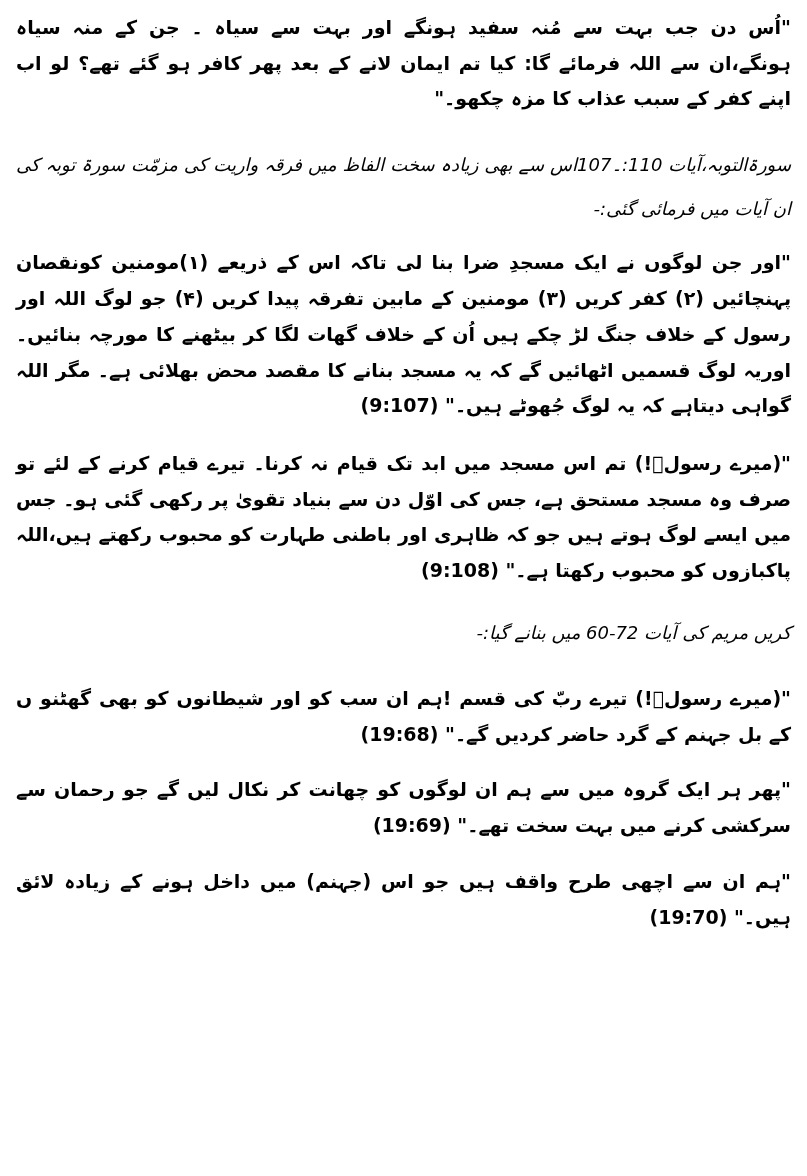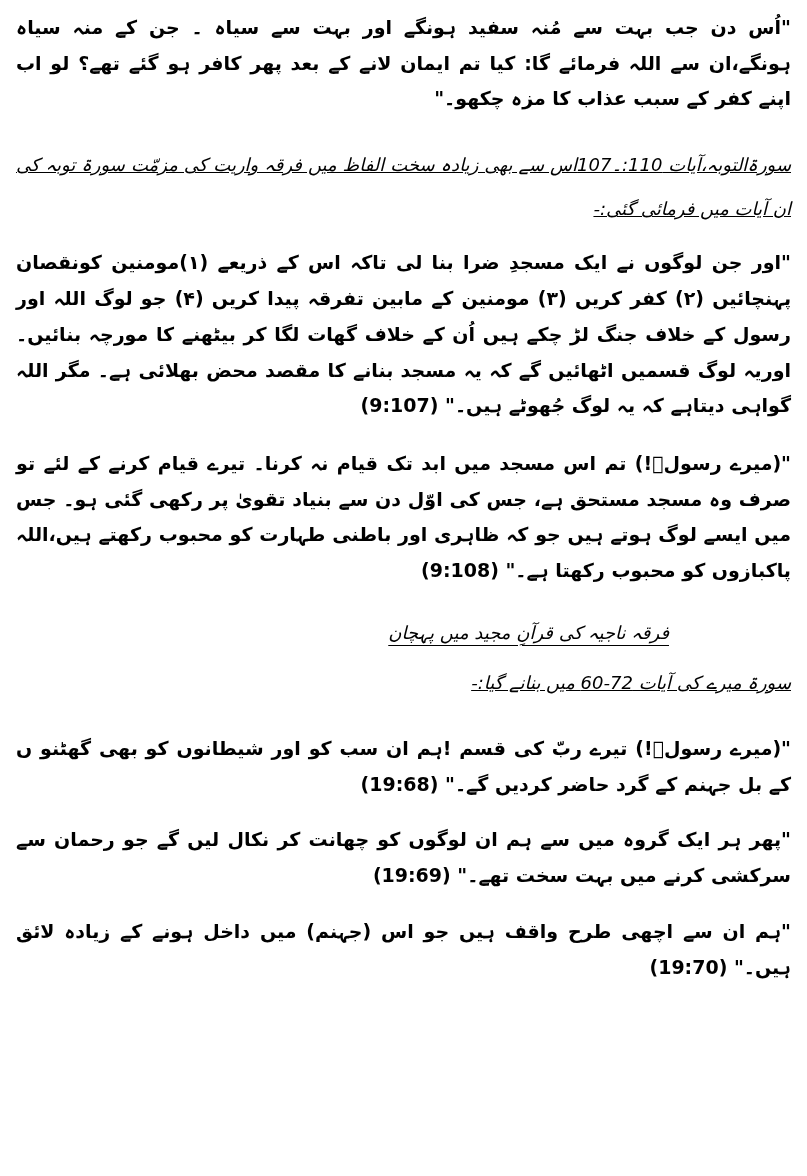--- a/index.html
+++ b/index.html
@@ -32,21 +32,20 @@
     font-weight: 700;
     font-size: 19px;
     line-height: 1.88;
   }
   
   .nastaliq {
     font-weight: 400;
     font-style: italic;
     font-size: 18px;
     line-height: 2.45;
-    text-decoration: underline;
   }
   .heading {
     text-align: right;
     padding-left: 0;
     padding-right: 122px;
     text-decoration: underline;
     text-underline-offset: 6px;
     margin-bottom: 6px;
   }
   .single-line {
@@ -88,26 +87,23 @@
     <span>"اور جن لوگوں نے ایک مسجدِ ضرا بنا لی تاکہ اس کے ذریعے (۱)مومنین کونقصان پہنچائیں (۲) کفر کریں (۳) مومنین کے مابین تفرقہ پیدا کریں (۴) جو لوگ اللہ اور رسول کے خلاف جنگ لڑ چکے ہیں اُن کے خلاف گھات لگا کر بیٹھنے کا مورچہ بنائیں۔ اوریہ لوگ قسمیں اٹھائیں گے کہ یہ مسجد بنانے کا مقصد محض بھلائی ہے۔ مگر اللہ گواہی دیتاہے کہ یہ لوگ جُھوٹے ہیں۔" </span>
     <span class="ref">(9:107)</span>
   </div>
 
   <div class="para bold mb-med">
     <span>"(میرے رسولؐ!) تم اس مسجد میں ابد تک قیام نہ کرنا۔ تیرے قیام کرنے کے لئے تو صرف وہ مسجد مستحق ہے، جس کی اوّل دن سے بنیاد تقویٰ پر رکھی گئی ہو۔ جس میں ایسے لوگ ہوتے ہیں جو کہ ظاہری اور باطنی طہارت کو محبوب رکھتے ہیں،اللہ پاکبازوں کو محبوب رکھتا ہے۔" </span>
     <span class="ref">(9:108)</span>
   </div>
 
 
-  <div class="para nastaliq heading">
-    <span>فرقہ ناجیہ کی قرآنِ مجید میں پہچان</span>
-  </div>
 
   <div class="para nastaliq single-line mb-large">
-    <span>سورۃ میرے کی آیات </span><span class="num">60-72</span><span> میں بنانے گیا:-</span>
+    <span>کریں مریم کی آیات </span><span class="num">60-72</span><span> میں بنانے گیا:-</span>
   </div>
 
   <div class="para bold">
     <span>"(میرے رسولؐ!) تیرے ربّ کی قسم !ہم ان سب کو اور شیطانوں کو بھی گھٹنو ں کے بل جہنم کے گرد حاضر کردیں گے۔" </span>
     <span class="ref">(19:68)</span>
   </div>
 
   <div class="para bold">
     <span>"پھر ہر ایک گروہ میں سے ہم ان لوگوں کو چھانت کر نکال لیں گے جو رحمان سے سرکشی کرنے میں بہت سخت تھے۔" </span>
     <span class="ref">(19:69)</span>

